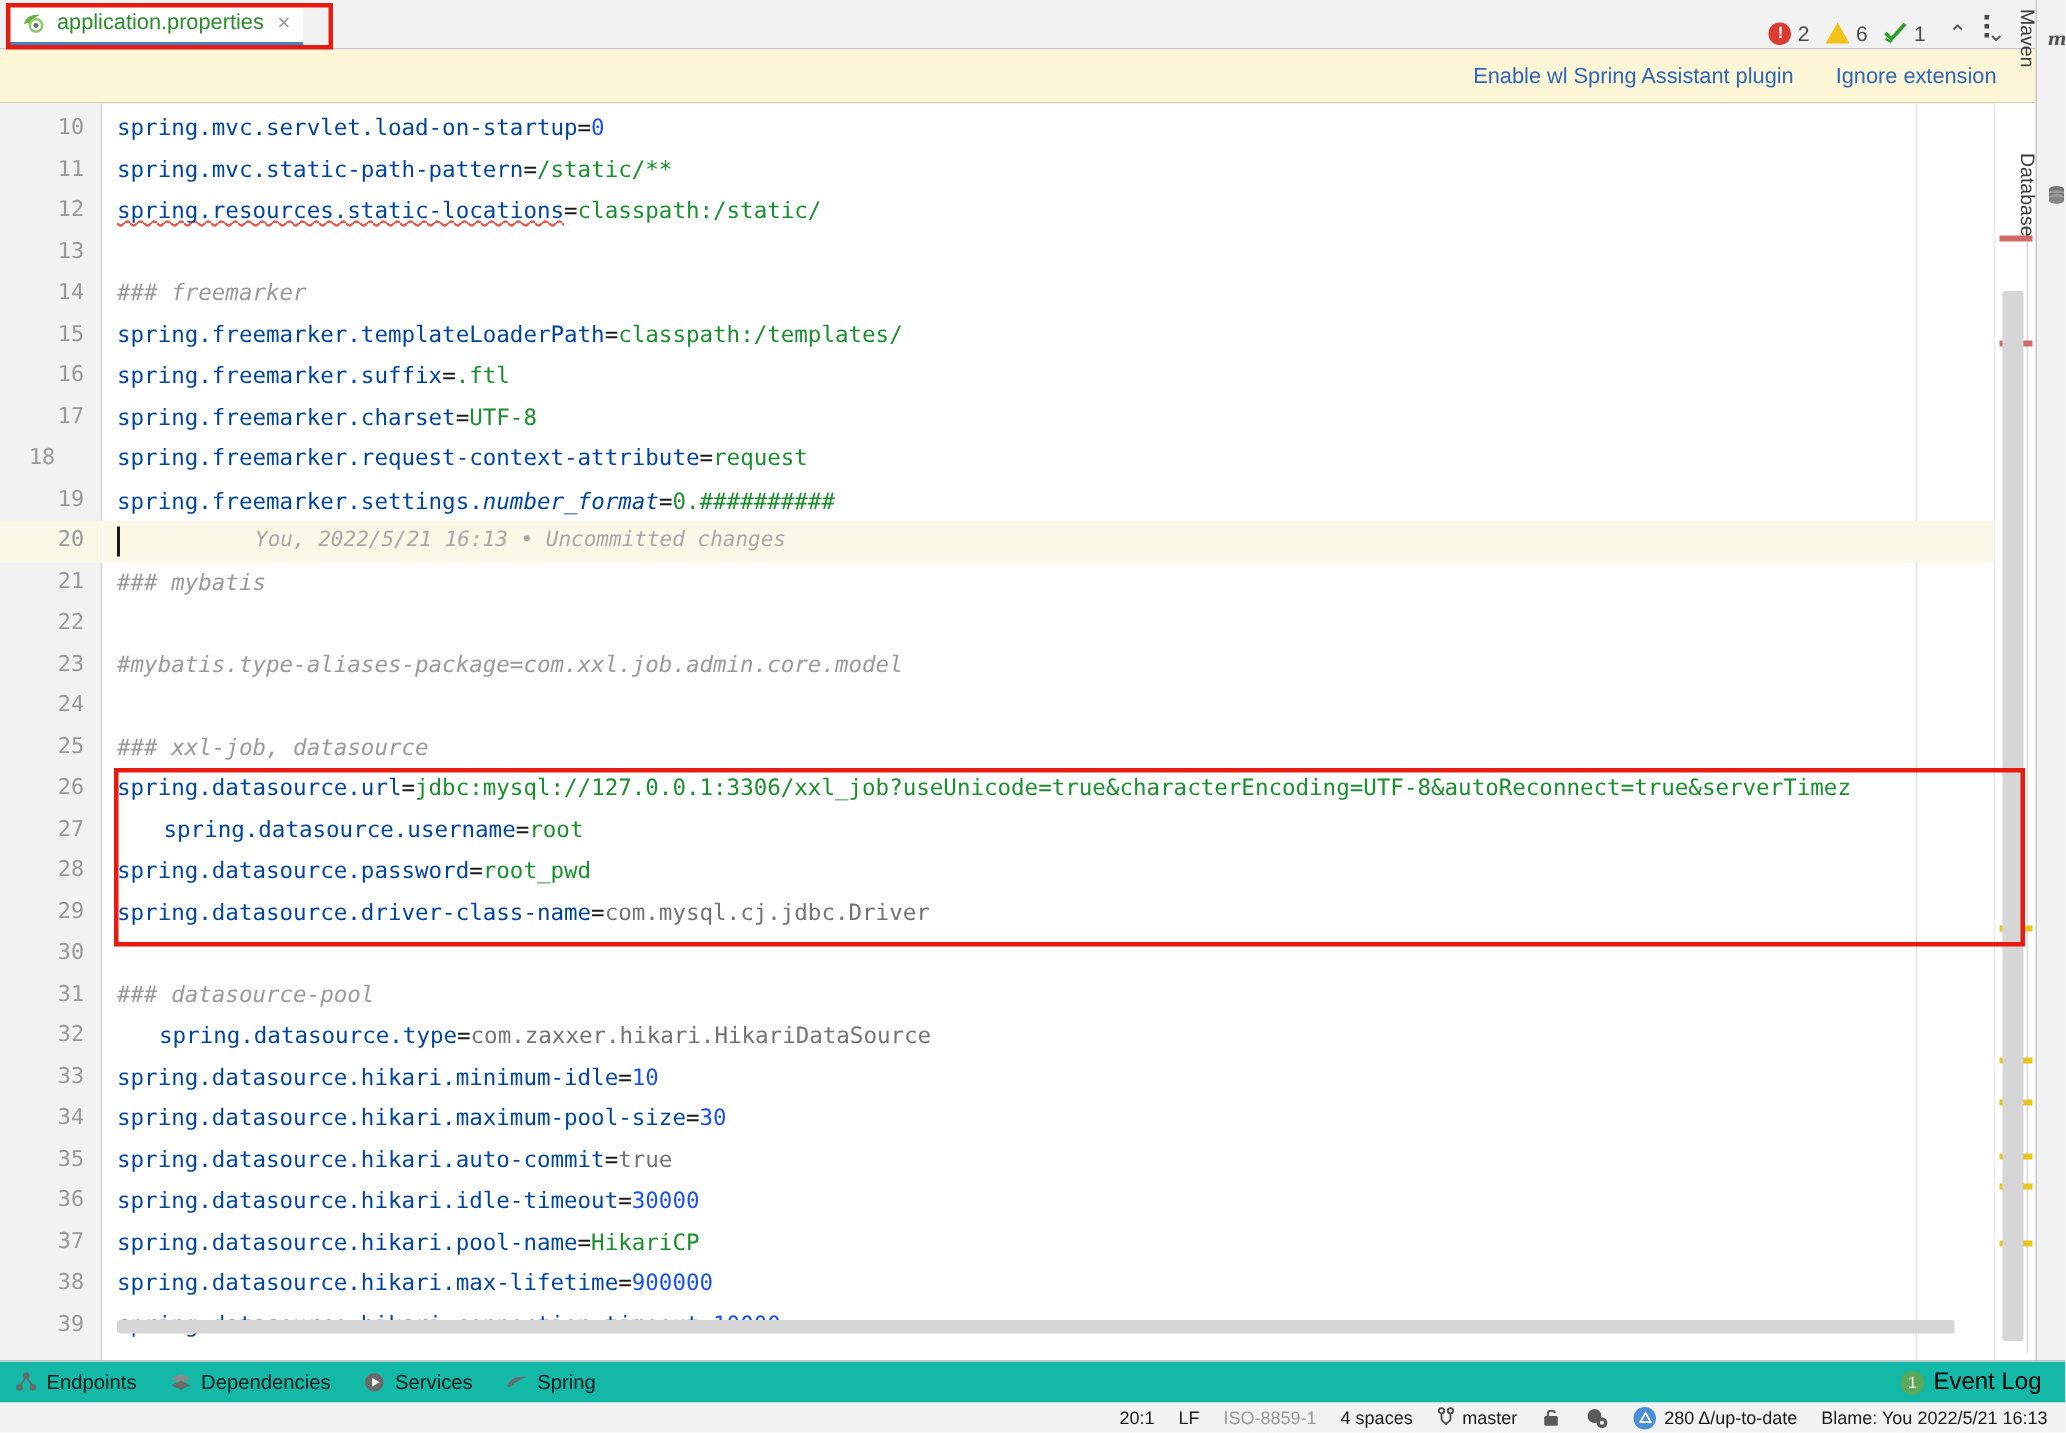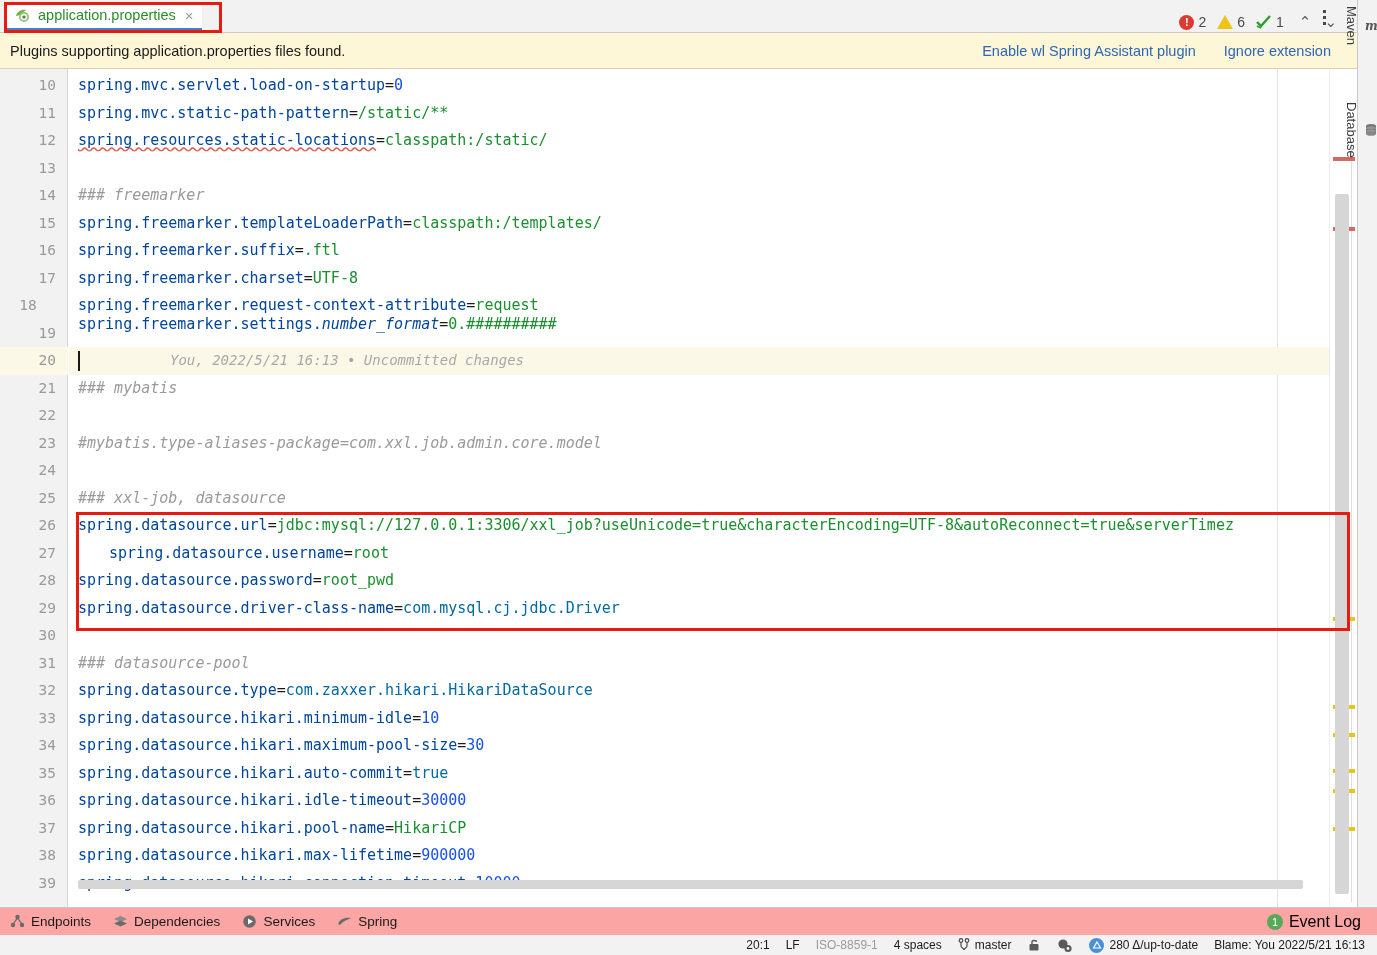--- a/index.html
+++ b/index.html
@@ -63,21 +63,21 @@
     position:absolute; left:0; height:27.5px; line-height:27.5px;
     font-family:"DejaVu Sans Mono", monospace; font-size:15px;
     white-space:pre; padding-left:9px;
   }
   .k  { color:#00459b; }   
   .eq { color:#1a1a1a; }   
   .v  { color:#1a8f2e; }   
   .n  { color:#1750eb; }   
   .c  { color:#9a9a9a; font-style:italic; }  
   .ki { color:#00459b; font-style:italic; }
-  .pl { color:#0369a1; }
+  .pl { color:#737373; }
   .typo { text-decoration: underline wavy #e05a51; text-decoration-skip-ink:none; }
 
   .blame-row {
     position:absolute; left:0; right:0; height:27.5px; background:#fbf8e8;
   }
   .blame-text {
     position:absolute; height:27.5px; line-height:27.5px; left:101px;
     font-family:"DejaVu Sans Mono", monospace; font-size:14px;
     color:#a8a8a8; font-style:italic; white-space:pre;
   }
@@ -136,21 +136,21 @@
     position:absolute; left:0; width:20px;
     display:flex; flex-direction:column; align-items:center; gap:5px;
     writing-mode:vertical-rl; font-size:13px; color:#3c3c3c;
     cursor:pointer; white-space:nowrap;
   }
   .vtab-label { writing-mode:vertical-rl; }
 
   
   .toolbar-bottom {
     position:absolute; left:0; top:907px; width:1377px; height:28px;
-    background:#fca5a5; border-top:1px solid #c9c9c9;
+    background:#14b8a6; border-top:1px solid #c9c9c9;
     display:flex; align-items:center; padding-left:10px; gap:22px;
   }
   .tw-item { display:flex; align-items:center; gap:6px; font-size:13.5px; color:#1a1a1a; cursor:pointer; }
   .tw-right { margin-left:auto; display:flex; align-items:center; gap:6px; padding-right:16px; }
   .badge-green {
     width:16px;height:16px;border-radius:50%;background:#5aa85a;color:#fff;
     font-size:11px;display:flex;align-items:center;justify-content:center;
   }
 
   
@@ -188,21 +188,20 @@
     </div>
     <div class="tab-highlight"></div>
     <div class="overflow-menu">
       <i></i>
         <i></i>
         <i></i>
     </div>
   </div>
 
   <div class="notify">
-    <span class="notify-text">Plugins supporting application.properties files found.</span>
     <div class="notify-actions">
       <span class="notify-link">Enable wl Spring Assistant plugin</span>
       <span class="notify-link">Ignore extension</span>
     </div>
   </div>
 
   <div class="editor">
     <div class="gutter" id="gutter">
         <div class="gutter-line" style="top: 3px;">10</div>
         <div class="gutter-line" style="top: 30.5px;">11</div>
@@ -240,36 +239,36 @@
       <div class="margin-guide"></div>
     <div class="code-line" style="top: 3px;"><span class="k">spring.mvc.servlet.load-on-startup</span><span class="eq">=</span><span class="n">0</span></div>
         <div class="code-line" style="top: 58px;"><span class="k typo">spring.resources.static-locations</span><span class="eq">=</span><span class="v">classpath:/static/</span></div>
         <div class="code-line" style="top: 30.5px;"><span class="k">spring.mvc.static-path-pattern</span><span class="eq">=</span><span class="v">/static/**</span></div>
         <div class="code-line" style="top: 85.5px;"></div>
         <div class="code-line" style="top: 113px;"><span class="c">### freemarker</span></div>
         <div class="code-line" style="top: 140.5px;"><span class="k">spring.freemarker.templateLoaderPath</span><span class="eq">=</span><span class="v">classpath:/templates/</span></div>
         <div class="code-line" style="top: 168px;"><span class="k">spring.freemarker.suffix</span><span class="eq">=</span><span class="v">.ftl</span></div>
         <div class="code-line" style="top: 195.5px;"><span class="k">spring.freemarker.charset</span><span class="eq">=</span><span class="v">UTF-8</span></div>
         <div class="code-line" style="top: 223px;"><span class="k">spring.freemarker.request-context-attribute</span><span class="eq">=</span><span class="v">request</span></div>
-        <div class="code-line" style="top: 242px; text-align: right;"><span class="k">spring.freemarker.settings.</span><span class="ki">number_format</span><span class="eq">=</span><span class="v">0.##########</span></div>
+        <div class="code-line" style="top: 252px; text-align: right;"><span class="k">spring.freemarker.settings.</span><span class="ki">number_format</span><span class="eq">=</span><span class="v">0.##########</span></div>
         <div class="blame-row" style="top: 278px;"></div>
         <div class="code-line" style="top: 278px;"></div>
         <div class="blame-text" style="top: 278px;">You, 2022/5/21 16:13 • Uncommitted changes</div>
         <div class="caret" style="top: 282px; left: 9px;"></div>
         <div class="code-line" style="top: 305.5px;"><span class="c">### mybatis</span></div>
         <div class="code-line" style="top: 360.5px;"><span class="c">#mybatis.type-aliases-package=com.xxl.job.admin.core.model</span></div>
         <div class="code-line" style="top: 388px;"></div>
         <div class="code-line" style="top: 415.5px;"><span class="c">### xxl-job, datasource</span></div>
         <div class="code-line" style="top: 443px;"><span class="k">spring.datasource.url</span><span class="eq">=</span><span class="v">jdbc:mysql://127.0.0.1:3306/xxl_job?useUnicode=true&amp;characterEncoding=UTF-8&amp;autoReconnect=true&amp;serverTimez</span></div>
         <div class="code-line" style="top: 470.5px; padding-left: 40px;"><span class="k">spring.datasource.username</span><span class="eq">=</span><span class="v">root</span></div>
         <div class="code-line" style="top: 498px;"><span class="k">spring.datasource.password</span><span class="eq">=</span><span class="v">root_pwd</span></div>
         <div class="code-line" style="top: 525.5px;"><span class="k">spring.datasource.driver-class-name</span><span class="eq">=</span><span class="pl">com.mysql.cj.jdbc.Driver</span></div>
         <div class="code-line" style="top: 553px;"></div>
         <div class="code-line" style="top: 580.5px;"><span class="c">### datasource-pool</span></div>
-        <div class="code-line" style="top: 608px;"><span class="k">spring.datasource.type</span><span class="eq">=</span><span class="pl">com.zaxxer.hikari.HikariDataSource</span></div>
+        <div class="code-line" style="top: 608px; margin-left: 28px;"><span class="k">spring.datasource.type</span><span class="eq">=</span><span class="pl">com.zaxxer.hikari.HikariDataSource</span></div>
         <div class="code-line" style="top: 635.5px;"><span class="k">spring.datasource.hikari.minimum-idle</span><span class="eq">=</span><span class="n">10</span></div>
         <div class="code-line" style="top: 663px;"><span class="k">spring.datasource.hikari.maximum-pool-size</span><span class="eq">=</span><span class="n">30</span></div>
         <div class="code-line" style="top: 690.5px;"><span class="k">spring.datasource.hikari.auto-commit</span><span class="eq">=</span><span class="pl">true</span></div>
         <div class="code-line" style="top: 718px;"><span class="k">spring.datasource.hikari.idle-timeout</span><span class="eq">=</span><span class="n">30000</span></div>
         <div class="code-line" style="top: 745.5px;"><span class="k">spring.datasource.hikari.pool-name</span><span class="eq">=</span><span class="v">HikariCP</span></div>
         <div class="code-line" style="top: 773px;"><span class="k">spring.datasource.hikari.max-lifetime</span><span class="eq">=</span><span class="n">900000</span></div>
         <div class="code-line" style="top: 800.5px;"><span class="k">spring.datasource.hikari.connection-timeout</span><span class="eq">=</span><span class="n">10000</span></div>
       </div>
     <div class="code-highlight"></div>
     <div class="hscroll"></div>

